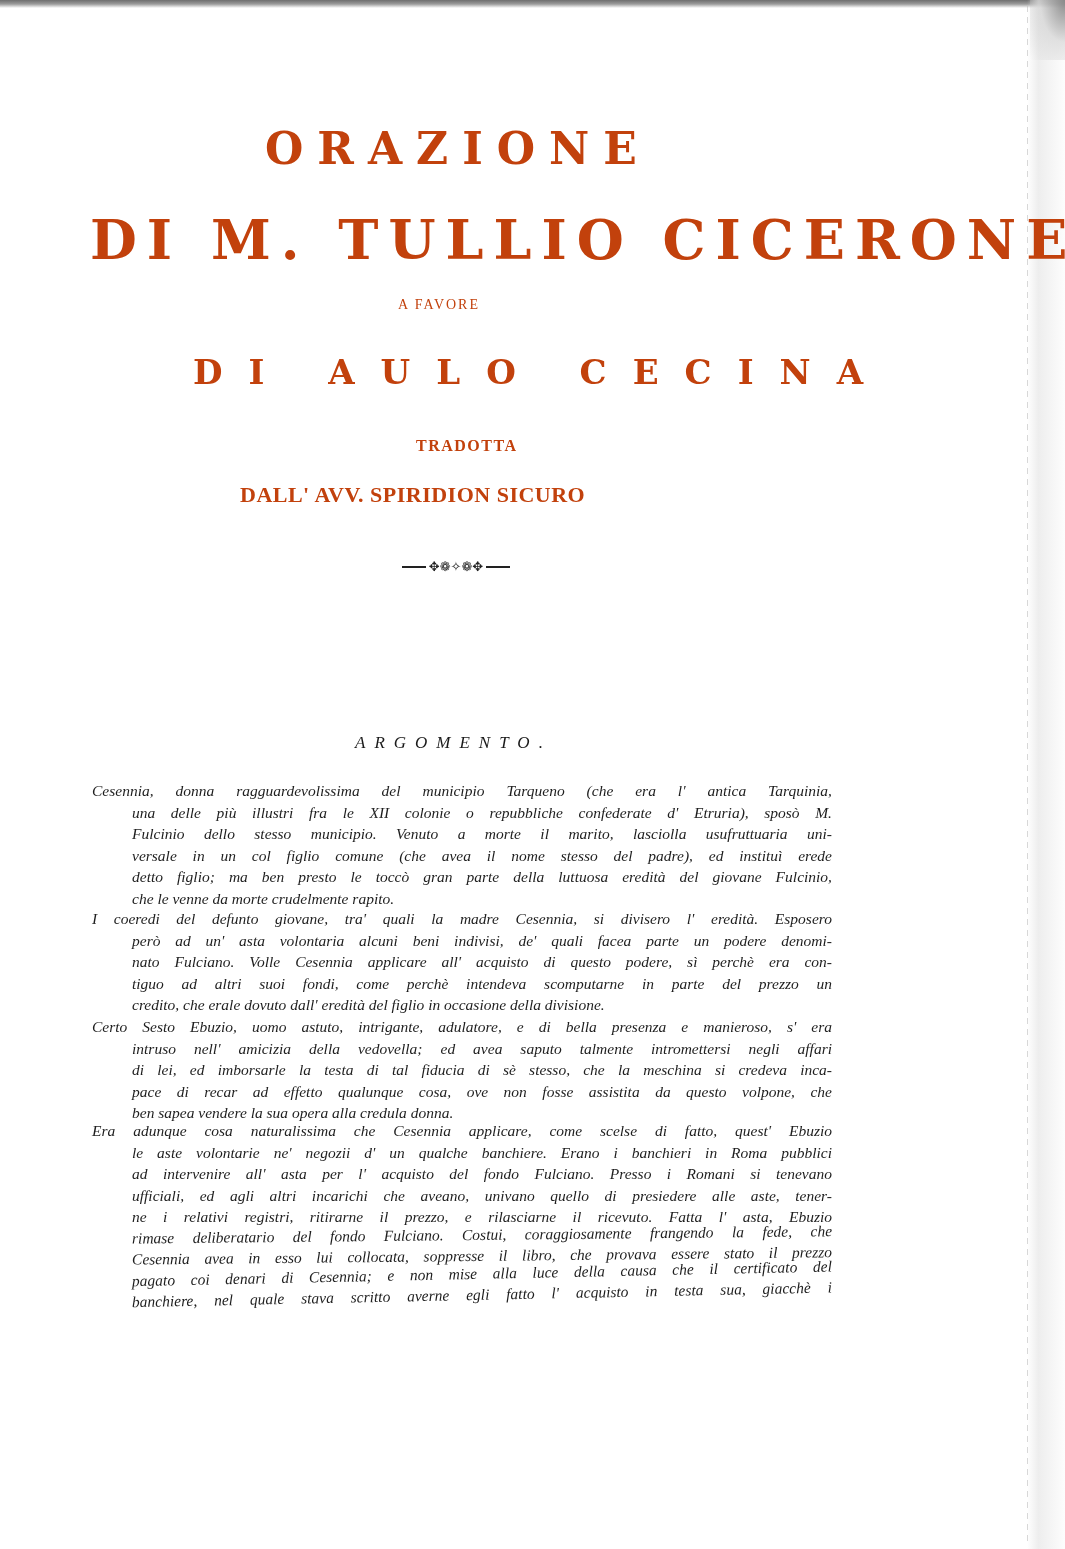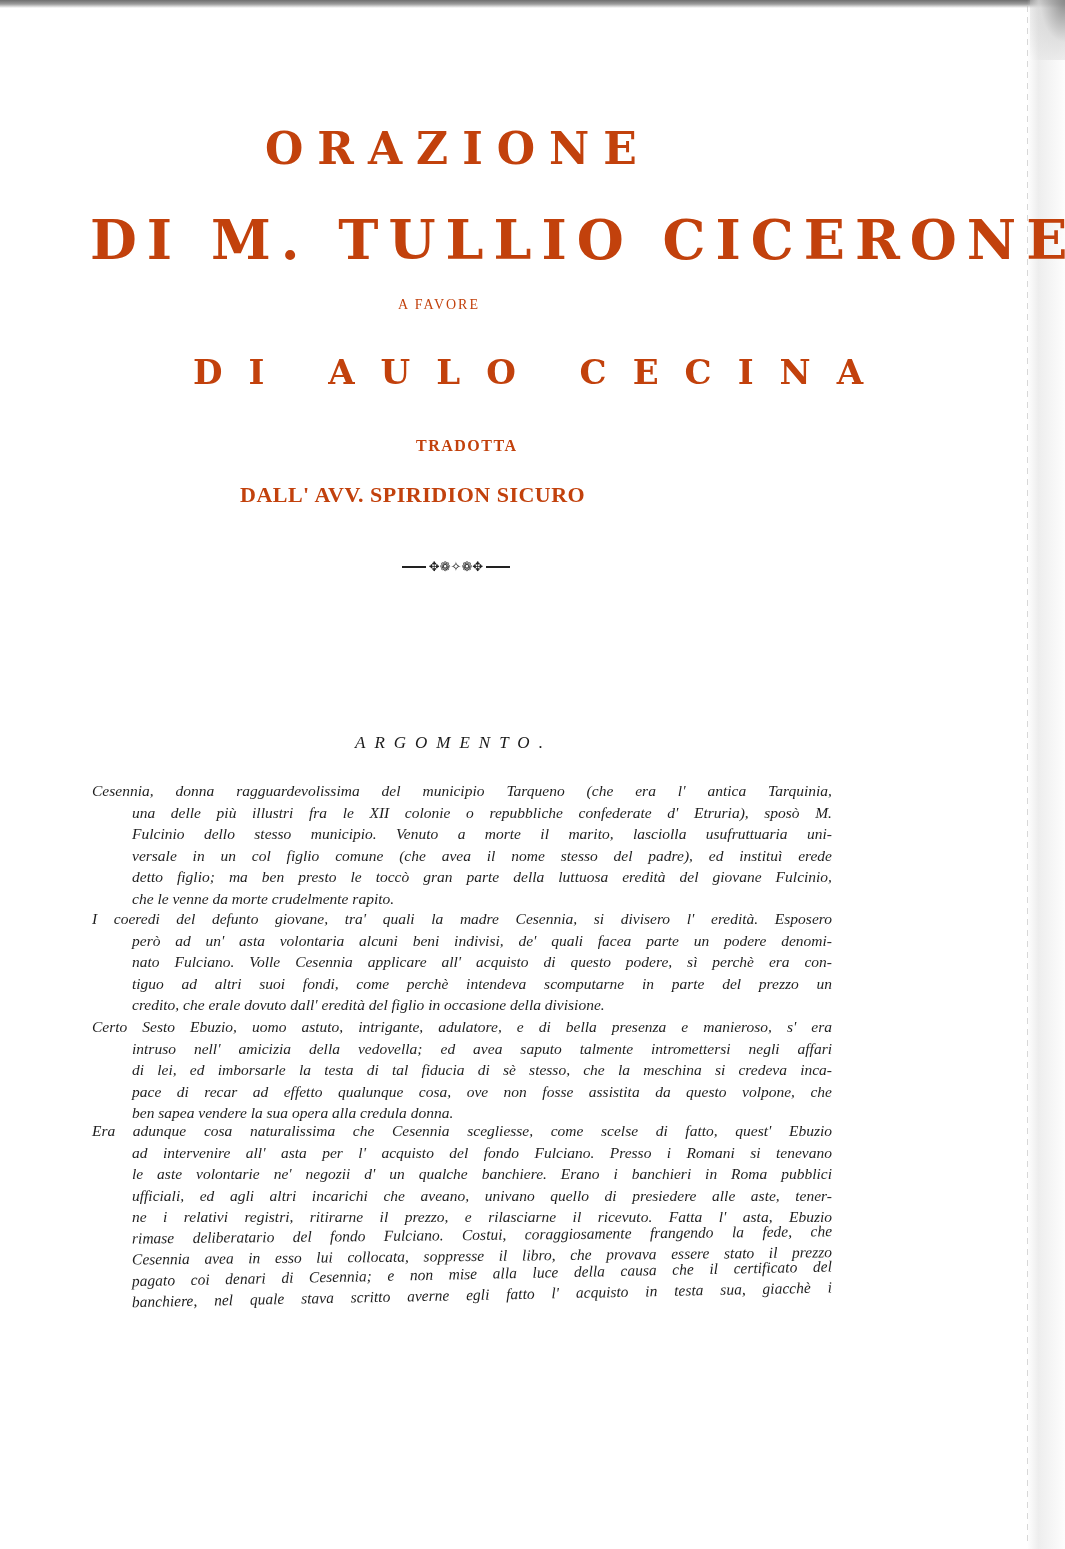--- a/index.html
+++ b/index.html
@@ -121,22 +121,22 @@
 
 <div class="para p3">
   <span class="line first">Certo Sesto Ebuzio, uomo astuto, intrigante, adulatore, e di bella presenza e manieroso, s' era</span>
   <span class="line indent">intruso nell' amicizia della vedovella; ed avea saputo talmente intromettersi negli affari</span>
   <span class="line indent">di lei, ed imborsarle la testa di tal fiducia di sè stesso, che la meschina si credeva inca-</span>
   <span class="line indent">pace di recar ad effetto qualunque cosa, ove non fosse assistita da questo volpone, che</span>
   <span class="line indent last">ben sapea vendere la sua opera alla credula donna.</span>
 </div>
 
 <div class="para p4">
-  <span class="line first">Era adunque cosa naturalissima che Cesennia scegliesse, come scelse di fatto, quest' Ebuzio</span>
+  <span class="line first">Era adunque cosa naturalissima che Cesennia applicare, come scelse di fatto, quest' Ebuzio</span>
+  <span class="line indent">le aste volontarie ne' negozii d' un qualche banchiere. Erano i banchieri in Roma pubblici</span>
   <span class="line indent">ad intervenire all' asta per l' acquisto del fondo Fulciano. Presso i Romani si tenevano</span>
-  <span class="line indent">le aste volontarie ne' negozii d' un qualche banchiere. Erano i banchieri in Roma pubblici</span>
   <span class="line indent">ufficiali, ed agli altri incarichi che aveano, univano quello di presiedere alle aste, tener-</span>
   <span class="line indent">ne i relativi registri, ritirarne il prezzo, e rilasciarne il ricevuto. Fatta l' asta, Ebuzio</span>
   <span class="line indent tilt1">rimase deliberatario del fondo Fulciano. Costui, coraggiosamente frangendo la fede, che</span>
   <span class="line indent tilt1">Cesennia avea in esso lui collocata, soppresse il libro, che provava essere stato il prezzo</span>
   <span class="line indent tilt2">pagato coi denari di Cesennia; e non mise alla luce della causa che il certificato del</span>
   <span class="line indent tilt2">banchiere, nel quale stava scritto averne egli fatto l' acquisto in testa sua, giacchè i</span>
 </div>
 
 </body></html>

